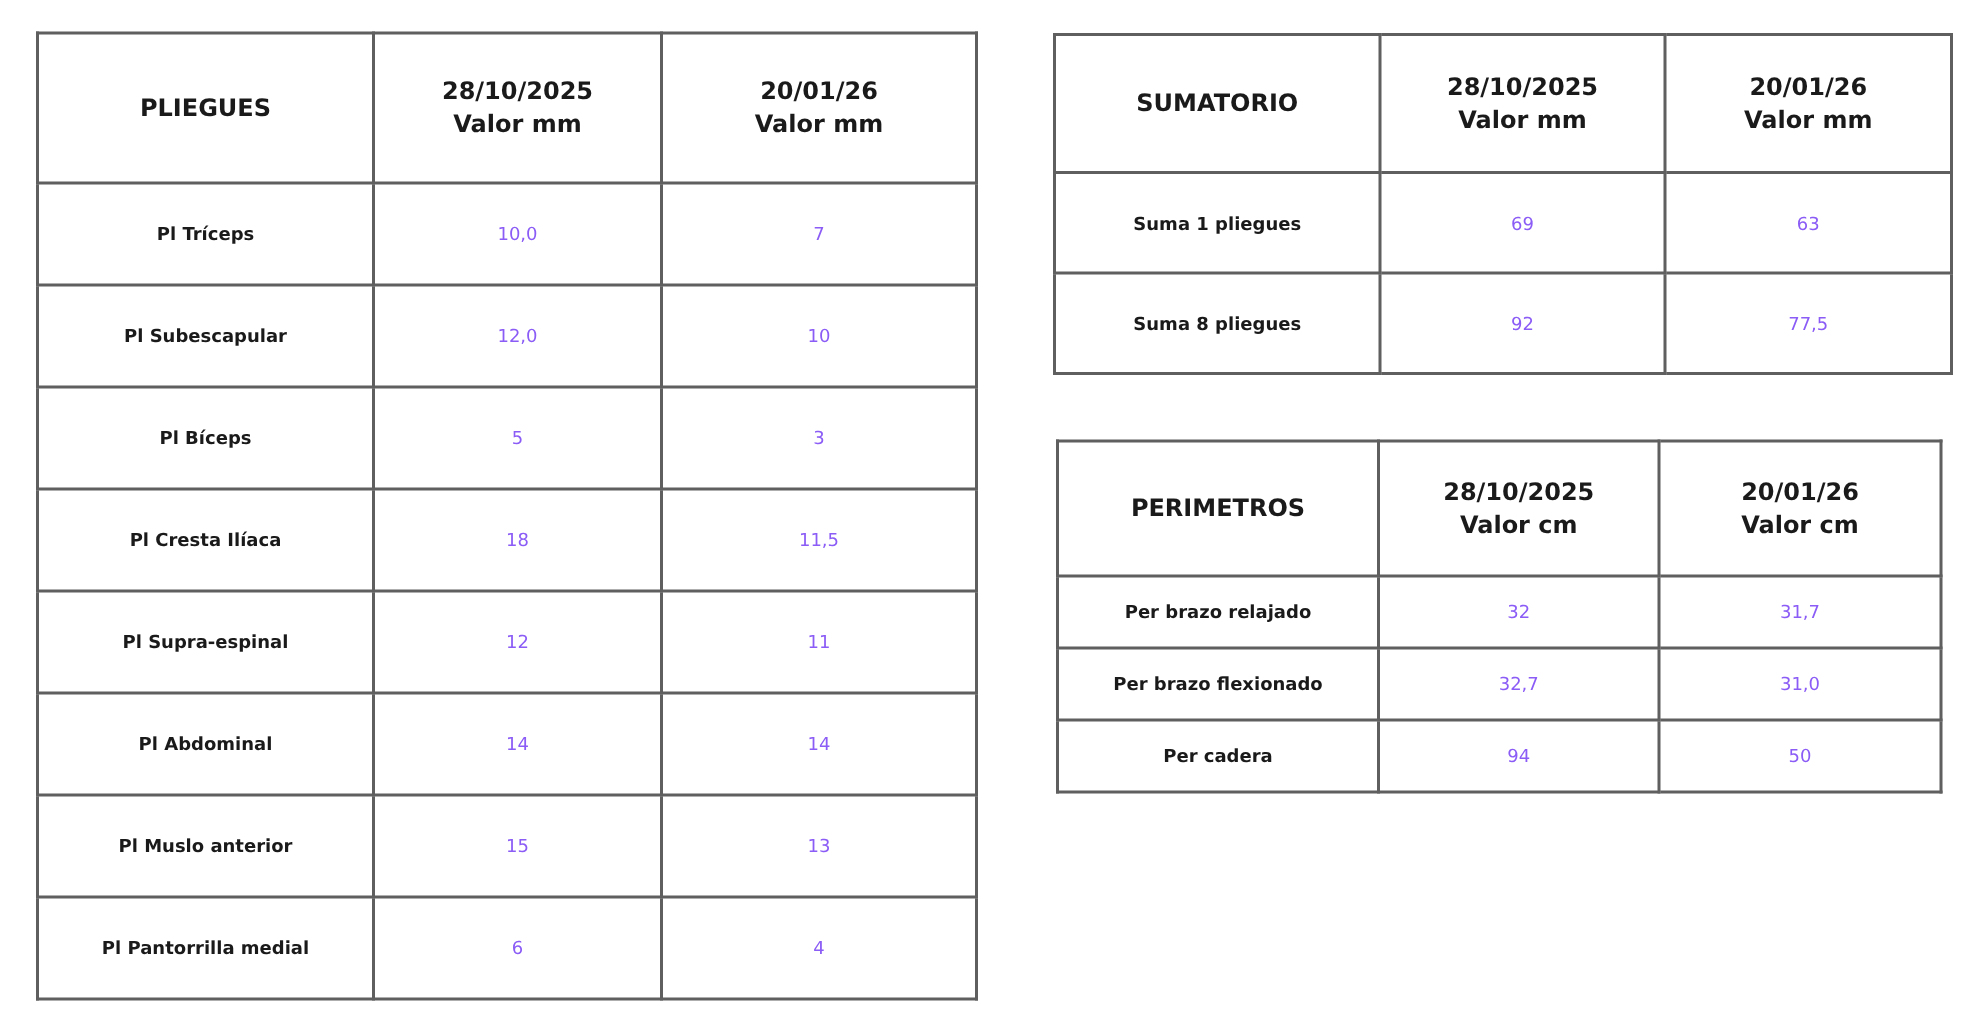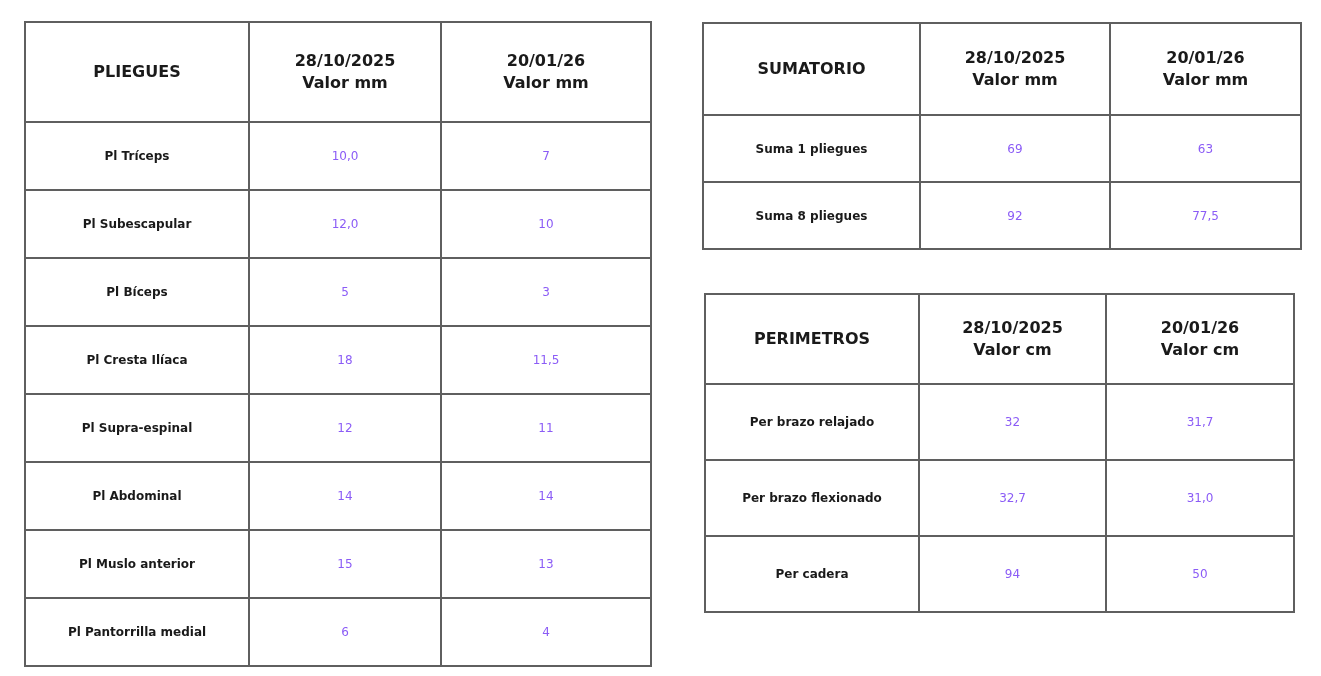--- a/index.html
+++ b/index.html
@@ -57,21 +57,21 @@
     #tbl-sumatorio col.c3 { width: 191px; }
     #tbl-sumatorio tr.head-row { height: 92px; }
     #tbl-sumatorio tr.body-row { height: 67px; }
 
     
     #tbl-perimetros { left: 704px; top: 293px; width: 589px; padding-left: 36px; }
     #tbl-perimetros col.c1 { width: 214px; }
     #tbl-perimetros col.c2 { width: 187px; }
     #tbl-perimetros col.c3 { width: 188px; }
     #tbl-perimetros tr.head-row { height: 90px; }
-    #tbl-perimetros tr.body-row { height: 76px; }
+    #tbl-perimetros tr.body-row { height: 48px; }
   </style>
 </head>
 <body>
 
 <table id="tbl-pliegues" class="data-table">
   <colgroup>
       <col class="c1">
       <col class="c2">
       <col class="c3">
     </colgroup>

